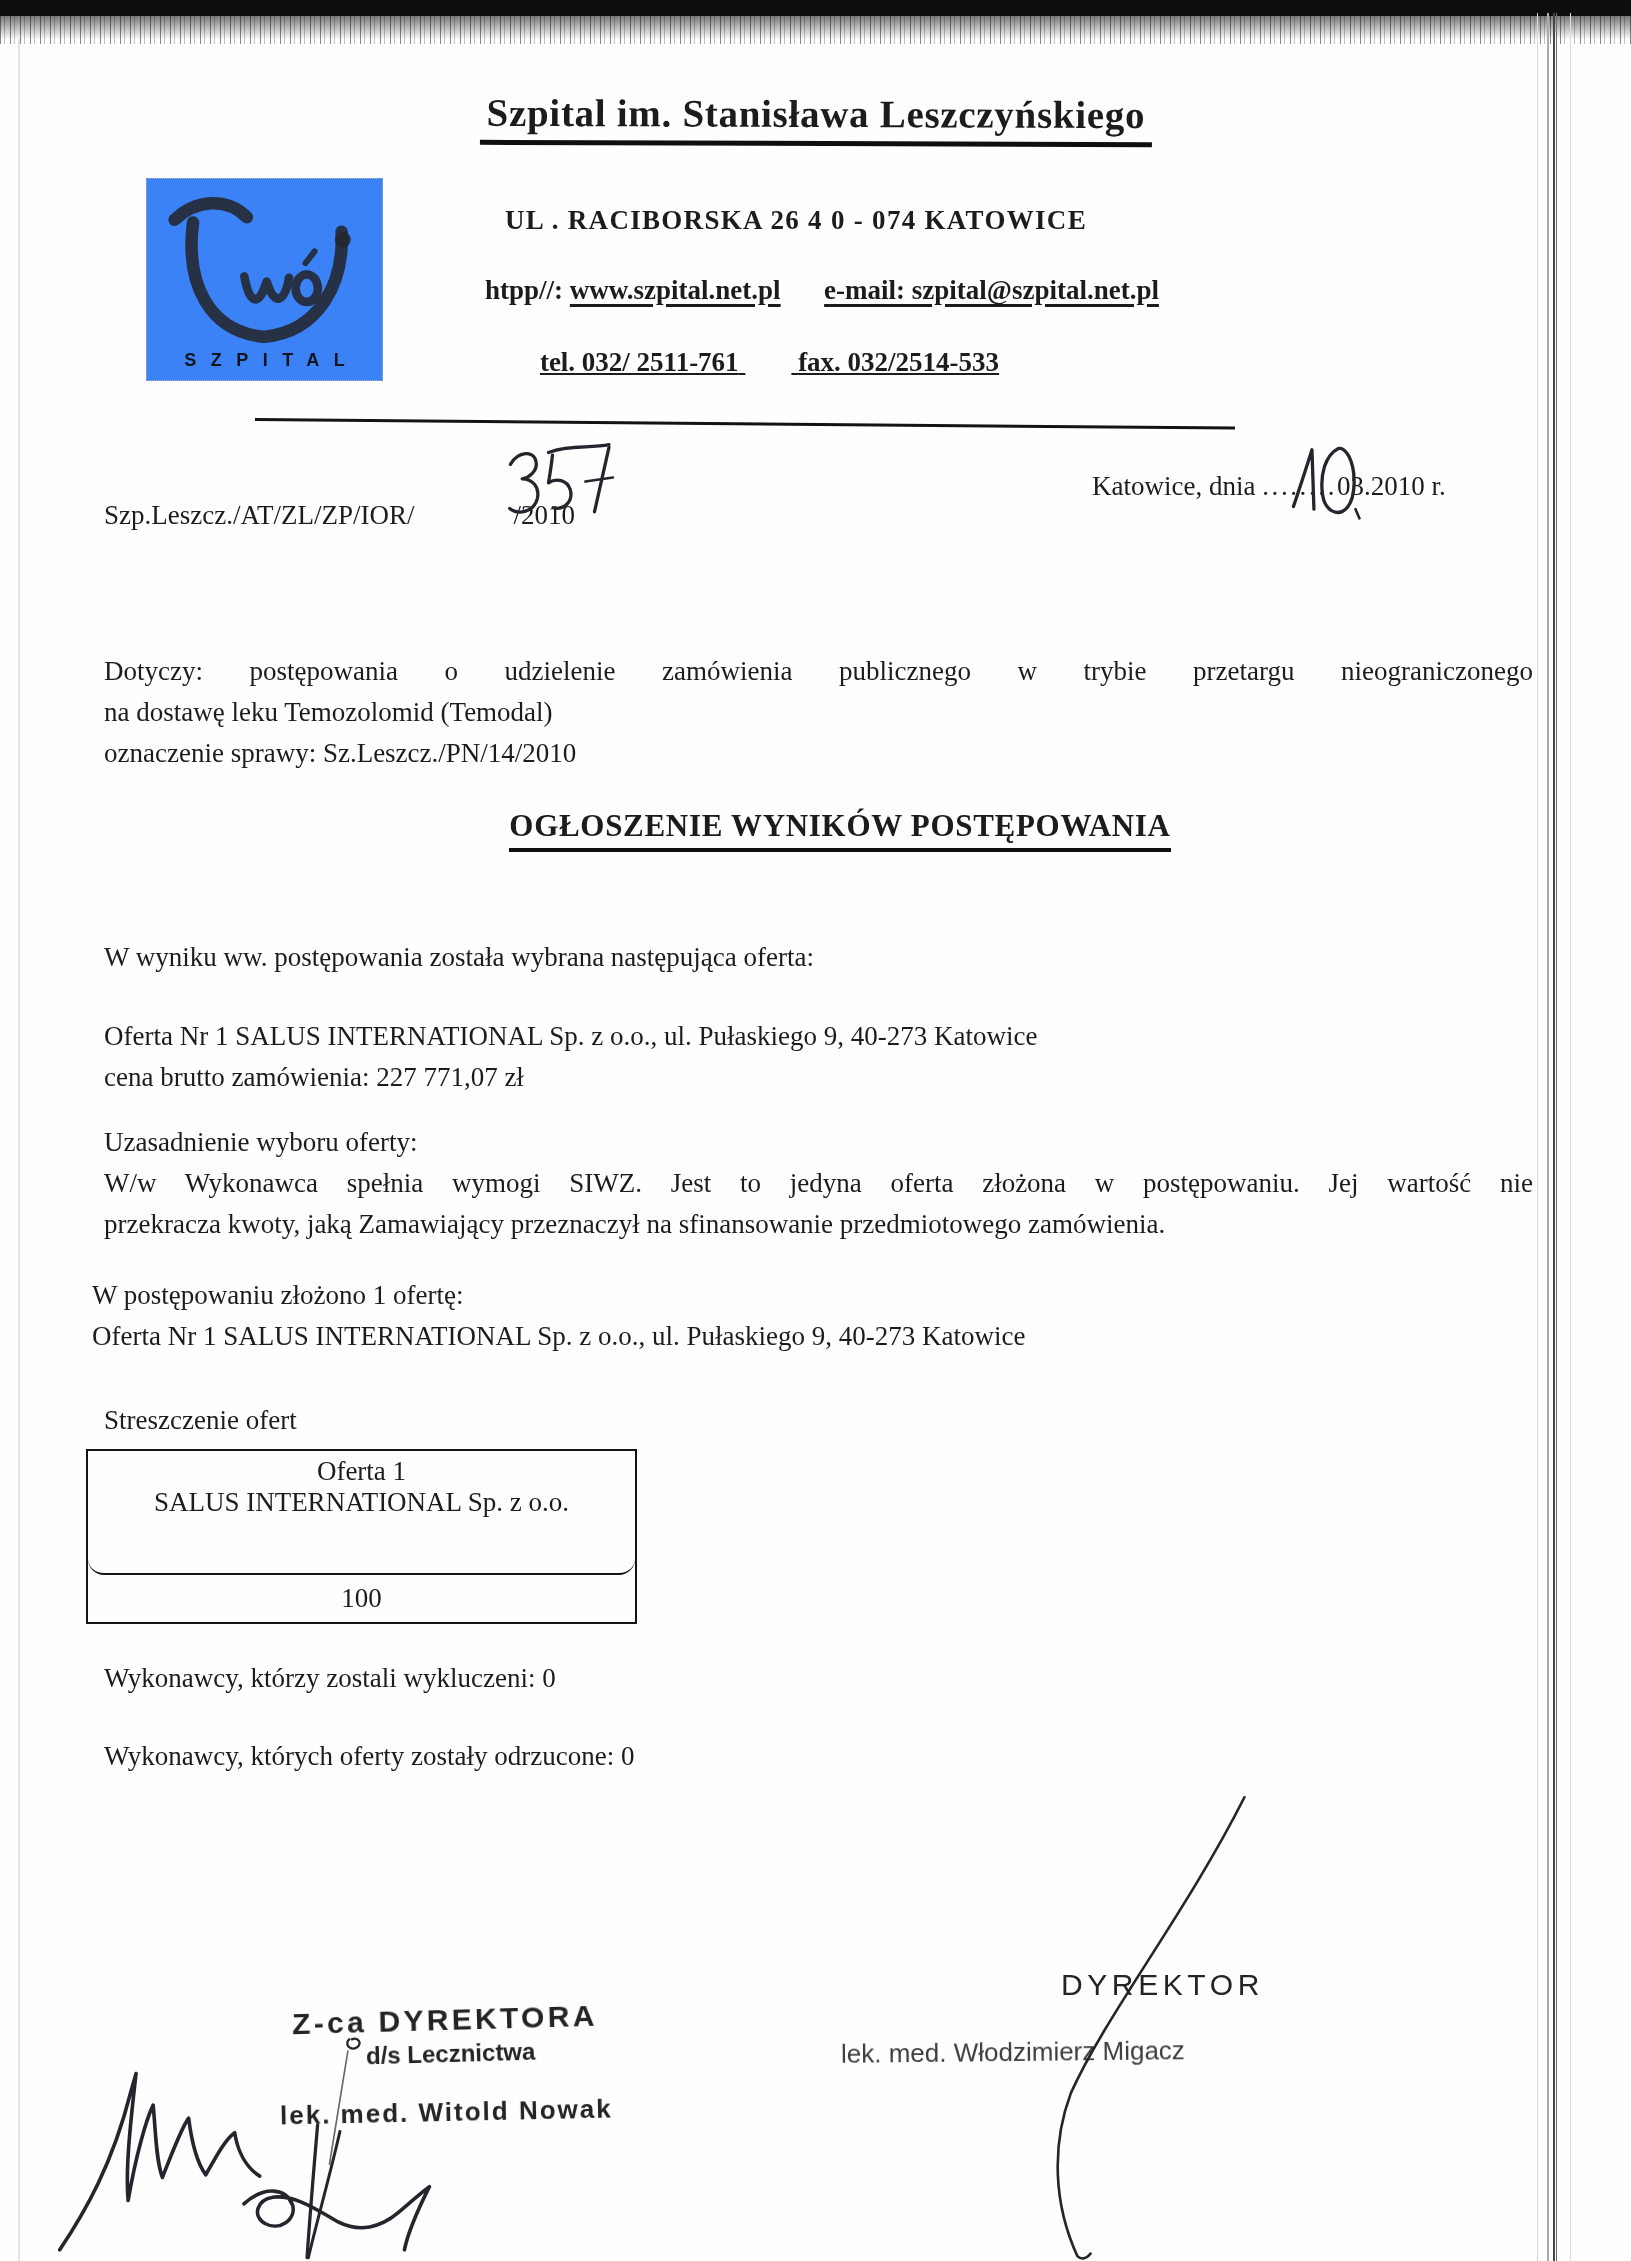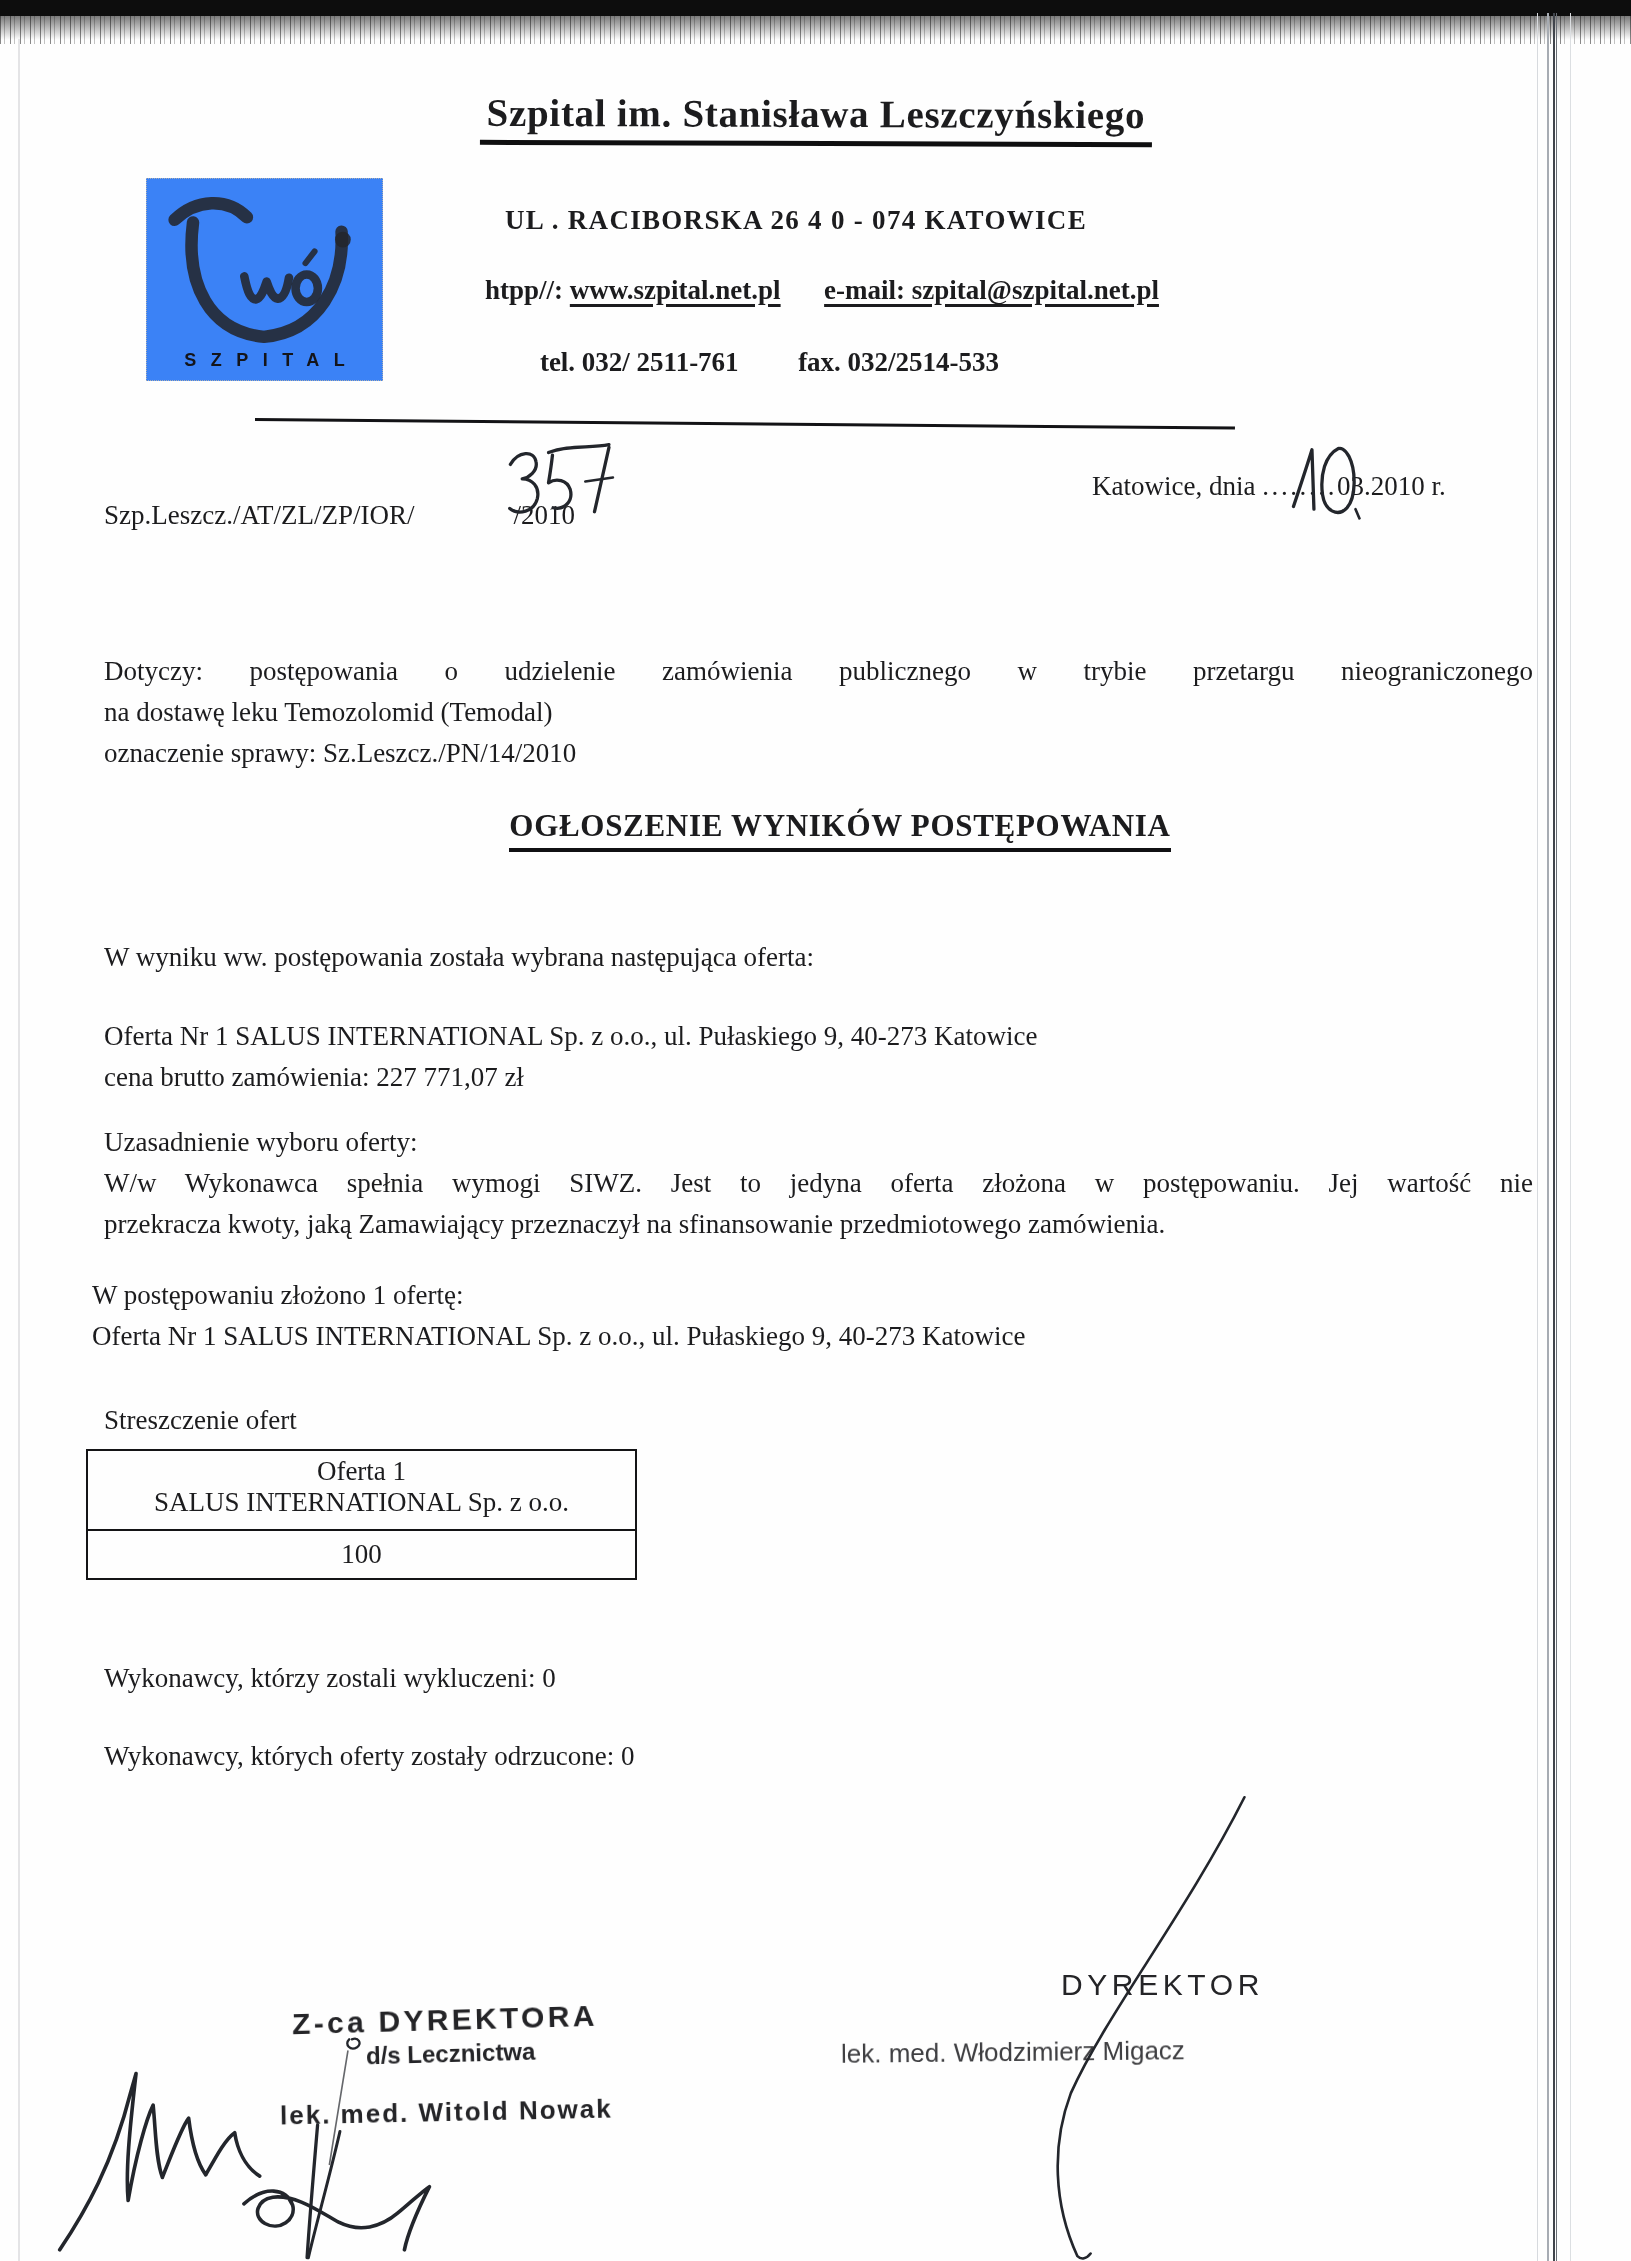--- a/index.html
+++ b/index.html
@@ -31,21 +31,21 @@
     left:146px;top:178px;width:237px;height:203px;background:#3b82f6;
     border:1.3px dotted #adb0b4;box-sizing:border-box;
   }
   .logo-caption{
     position:absolute;left:0;right:0;bottom:9.2px;text-align:center;
     font-family:"Liberation Sans","DejaVu Sans",sans-serif;font-weight:bold;
     font-size:18px;letter-spacing:14.5px;color:#14151a;text-indent:14.5px;
   }
   .addr{left:355px;top:205px;width:882px;text-align:center;font-size:27px;font-weight:bold;letter-spacing:1.3px;}
   .addr2{left:355px;top:275px;width:934px;text-align:center;font-size:27px;font-weight:bold;}
-  .addr3{left:355px;top:347px;width:829px;text-align:center;font-size:27px;font-weight:bold;}
+  .addr3{left:355px;top:347px;width:829px;text-align:center;font-size:27px;font-weight:bold;text-decoration:underline;}
   .u{text-decoration:underline;text-decoration-thickness:2.6px;text-underline-offset:4.6px;}
   .rule{left:255px;top:418px;width:980px;height:3.3px;background:#131316;transform:rotate(.5deg);transform-origin:left center;}
   
   .dateline{left:1092px;top:471px;width:474px;font-size:27px;}
   .dots{letter-spacing:2.6px;}
   .refline{left:104px;top:500px;font-size:27px;}
   .ref-gap{display:inline-block;width:99px;}
   
   .body-text{font-size:27px;line-height:1.52;}
   .subject{left:104px;top:651px;width:1429px;}
@@ -61,21 +61,21 @@
   .just-label{left:104px;top:1122px;width:1429px;}
   .just-par{left:104px;top:1163px;width:1429px;}
   .submitted{left:92px;top:1275px;width:1429px;}
   .summary{left:104px;top:1400px;width:1429px;}
   
   .offers-table{
     left:86px;top:1449px;width:547px;border:2px solid #141416;
     border-collapse:collapse;text-align:center;font-size:27px;
   }
   .offers-table .cell{box-sizing:border-box;}
-  .row1{height:80px;border-bottom:2px solid #141416;padding-top:5.3px;}
+  .row1{height:124px;border-bottom:2px solid #141416;padding-top:5.3px;border-radius:16px;}
   .row2{height:47px;display:flex;align-items:center;justify-content:center;}
   
   .excluded{left:104px;top:1622px;width:1429px;margin-top:36px;}
   .rejected{left:104px;top:1736px;width:1429px;}
   
   .stamp{font-family:"Liberation Sans","DejaVu Sans",sans-serif;color:#242427;}
   .dyrektor{left:1061px;top:1968px;font-size:30px;letter-spacing:4.6px;filter:blur(0.3px);}
   .dyr-name{left:841px;top:2037px;font-size:26px;filter:blur(0.5px);opacity:.88;transform:rotate(-.6deg);}
   .zca{left:292px;top:2003px;font-size:30px;font-weight:bold;letter-spacing:3.3px;transform:rotate(-1.6deg);filter:blur(0.3px);}
   .zca-dept{left:366px;top:2040px;font-size:24px;font-weight:bold;transform:rotate(-1.6deg);filter:blur(0.3px);}

